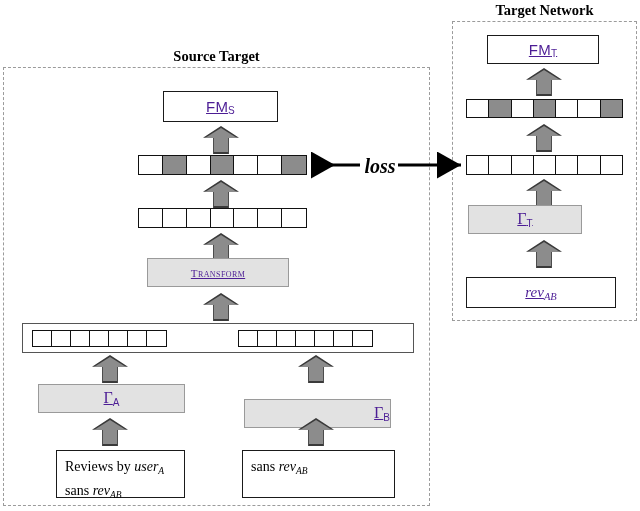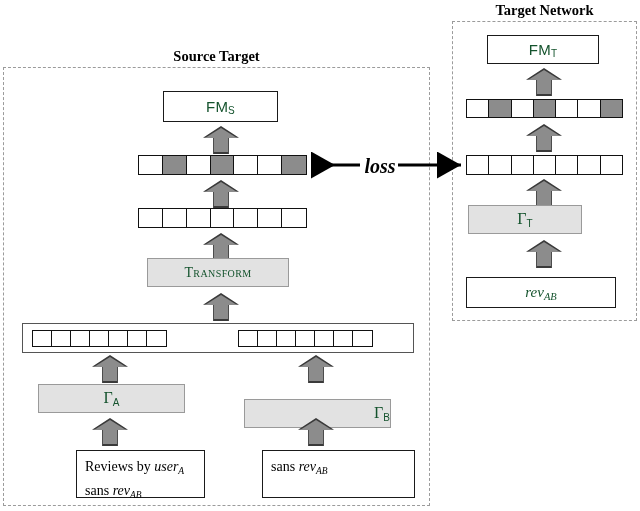--- a/index.html
+++ b/index.html
@@ -37,21 +37,22 @@
     white-space: nowrap;
   }
 
   
   .box {
     position: absolute;
     box-sizing: border-box;
     display: flex;
     align-items: center;
     justify-content: center;
-    color: #14532d;
+    color: #4c1d95;
+    text-decoration: underline;
   }
   .box-white {
     background: #ffffff;
     border: 1.6px solid #1a1a1a;
   }
   .box-gray {
     background: #e2e2e2;
     border: 1.2px solid #9a9a9a;
   }
 
@@ -70,21 +71,21 @@
     font-size: 16px;
   }
   .gamma-label sub {
     font-family: "Liberation Sans", sans-serif;
     font-size: 10px;
     vertical-align: -3px;
   }
 
   .transform-label {
     font-family: "Liberation Serif", serif;
-    font-size: 14px;
+    font-size: 11px;
     font-variant: small-caps;
     letter-spacing: .4px;
   }
 
   .rev-label {
     font-family: "Liberation Serif", serif;
     font-style: italic;
     font-size: 15px;
   }
   .rev-label sub {
@@ -93,21 +94,20 @@
     vertical-align: -3px;
   }
 
   
   .review-box {
     position: absolute;
     box-sizing: border-box;
     background: #ffffff;
     border: 1.6px solid #1a1a1a;
     padding: 6px 8px 4px 8px;
-    margin-left: 20px;
   }
   .review-line {
     font-family: "Liberation Serif", serif;
     font-size: 14px;
     line-height: 19px;
     color: #000;
     white-space: nowrap;
   }
   .review-line i { font-style: italic; }
   .review-line sub {

